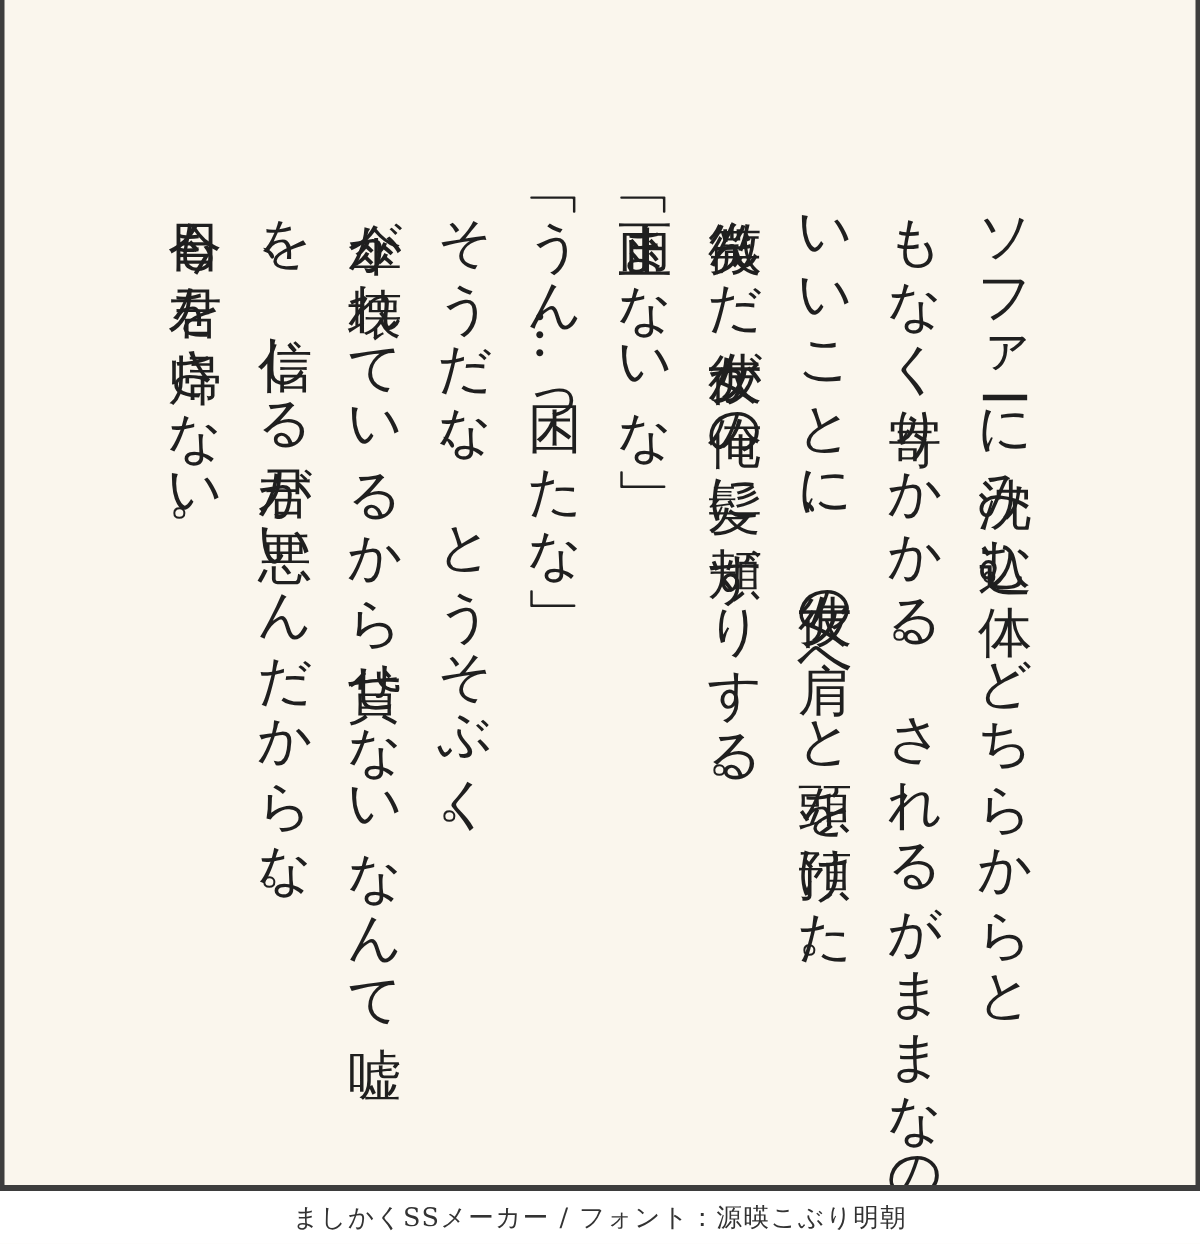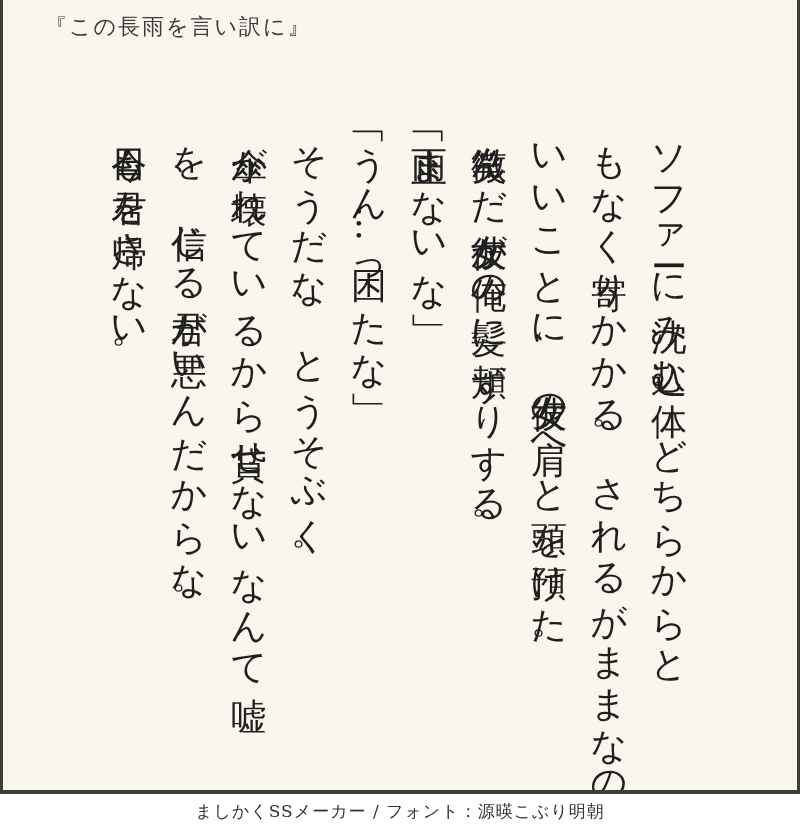--- a/index.html
+++ b/index.html
@@ -58,21 +58,20 @@
     font-size: 17px;
     letter-spacing: 1px;
     color: #333333;
     white-space: nowrap;
   }
 </style>
 </head>
 <body>
 
 <div class="card">
-  <div class="title">『この長雨を言い訳に』</div>
 
   <div class="story">
     <div class="line">ソファーに沈み込む体。どちらからと</div>
     <div class="line">もなく寄りかかる。されるがままなのを</div>
     <div class="line">いいことに、彼女の肩へと頭を預けた。</div>
     <div class="line">微笑んだ彼女が俺の髪に頬ずりする。</div>
     <div class="line">「雨止まないな」</div>
     <div class="line">「うん…困ったな」</div>
     <div class="line">そうだな、とうそぶく。</div>
     <div class="line">傘が壊れているから貸せないなんて嘘</div>

